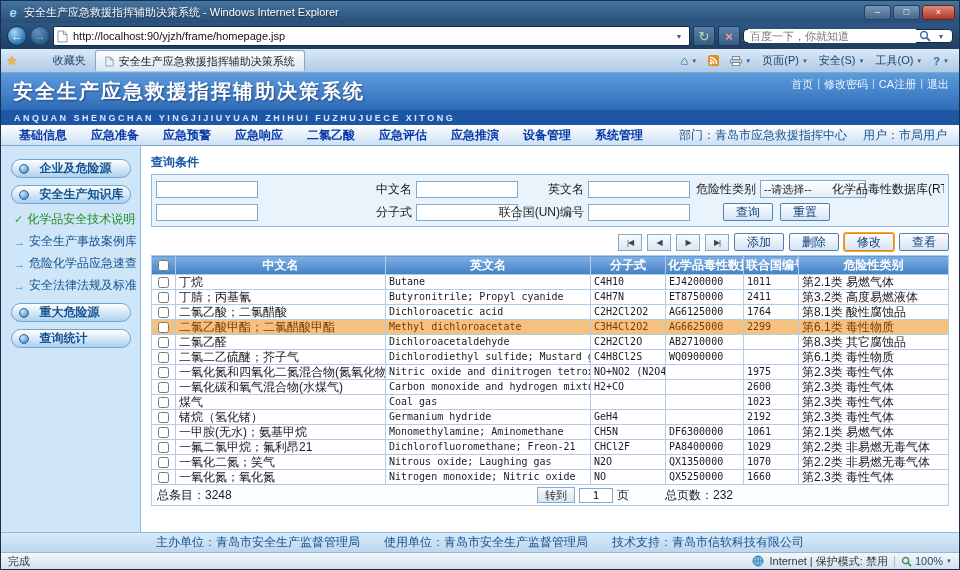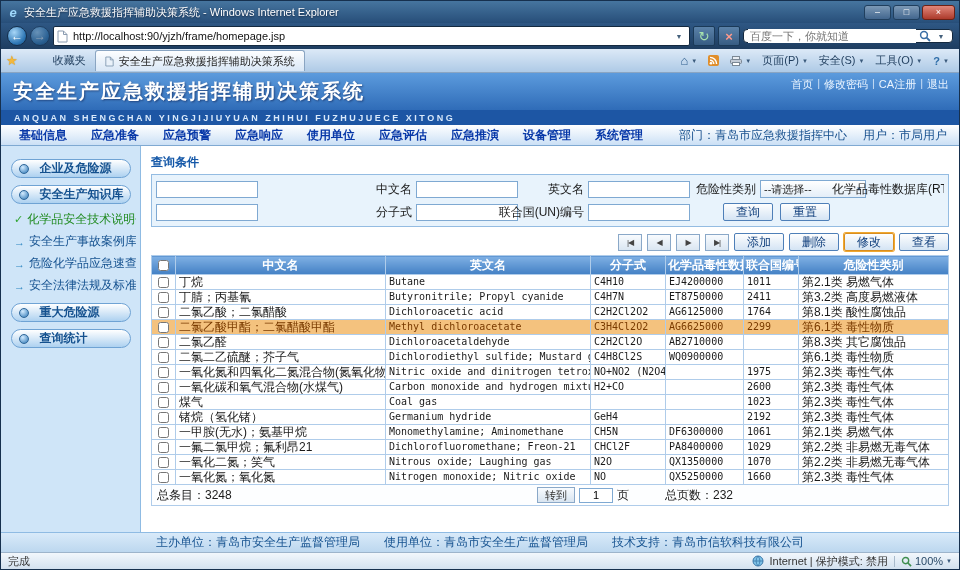--- a/index.html
+++ b/index.html
@@ -225,21 +225,21 @@
         </div>
     </div>
     <div class="pinyin">ANQUAN SHENGCHAN YINGJIJIUYUAN ZHIHUI FUZHUJUECE XITONG</div>
 
     <div class="mainnav">
       <div class="nav-items">
           <span class="nav-item">基础信息</span>
           <span class="nav-item">应急准备</span>
           <span class="nav-item">应急预警</span>
           <span class="nav-item">应急响应</span>
-          <span class="nav-item">使用单位</span>
+          <span class="nav-item">二氯乙酸</span>
           <span class="nav-item">应急评估</span>
           <span class="nav-item">应急推演</span>
           <span class="nav-item">设备管理</span>
           <span class="nav-item">系统管理</span>
         </div>
       <div class="nav-right">
         <span>部门：青岛市应急救援指挥中心</span>
         <span>用户：市局用户</span>
       </div>
     </div>

